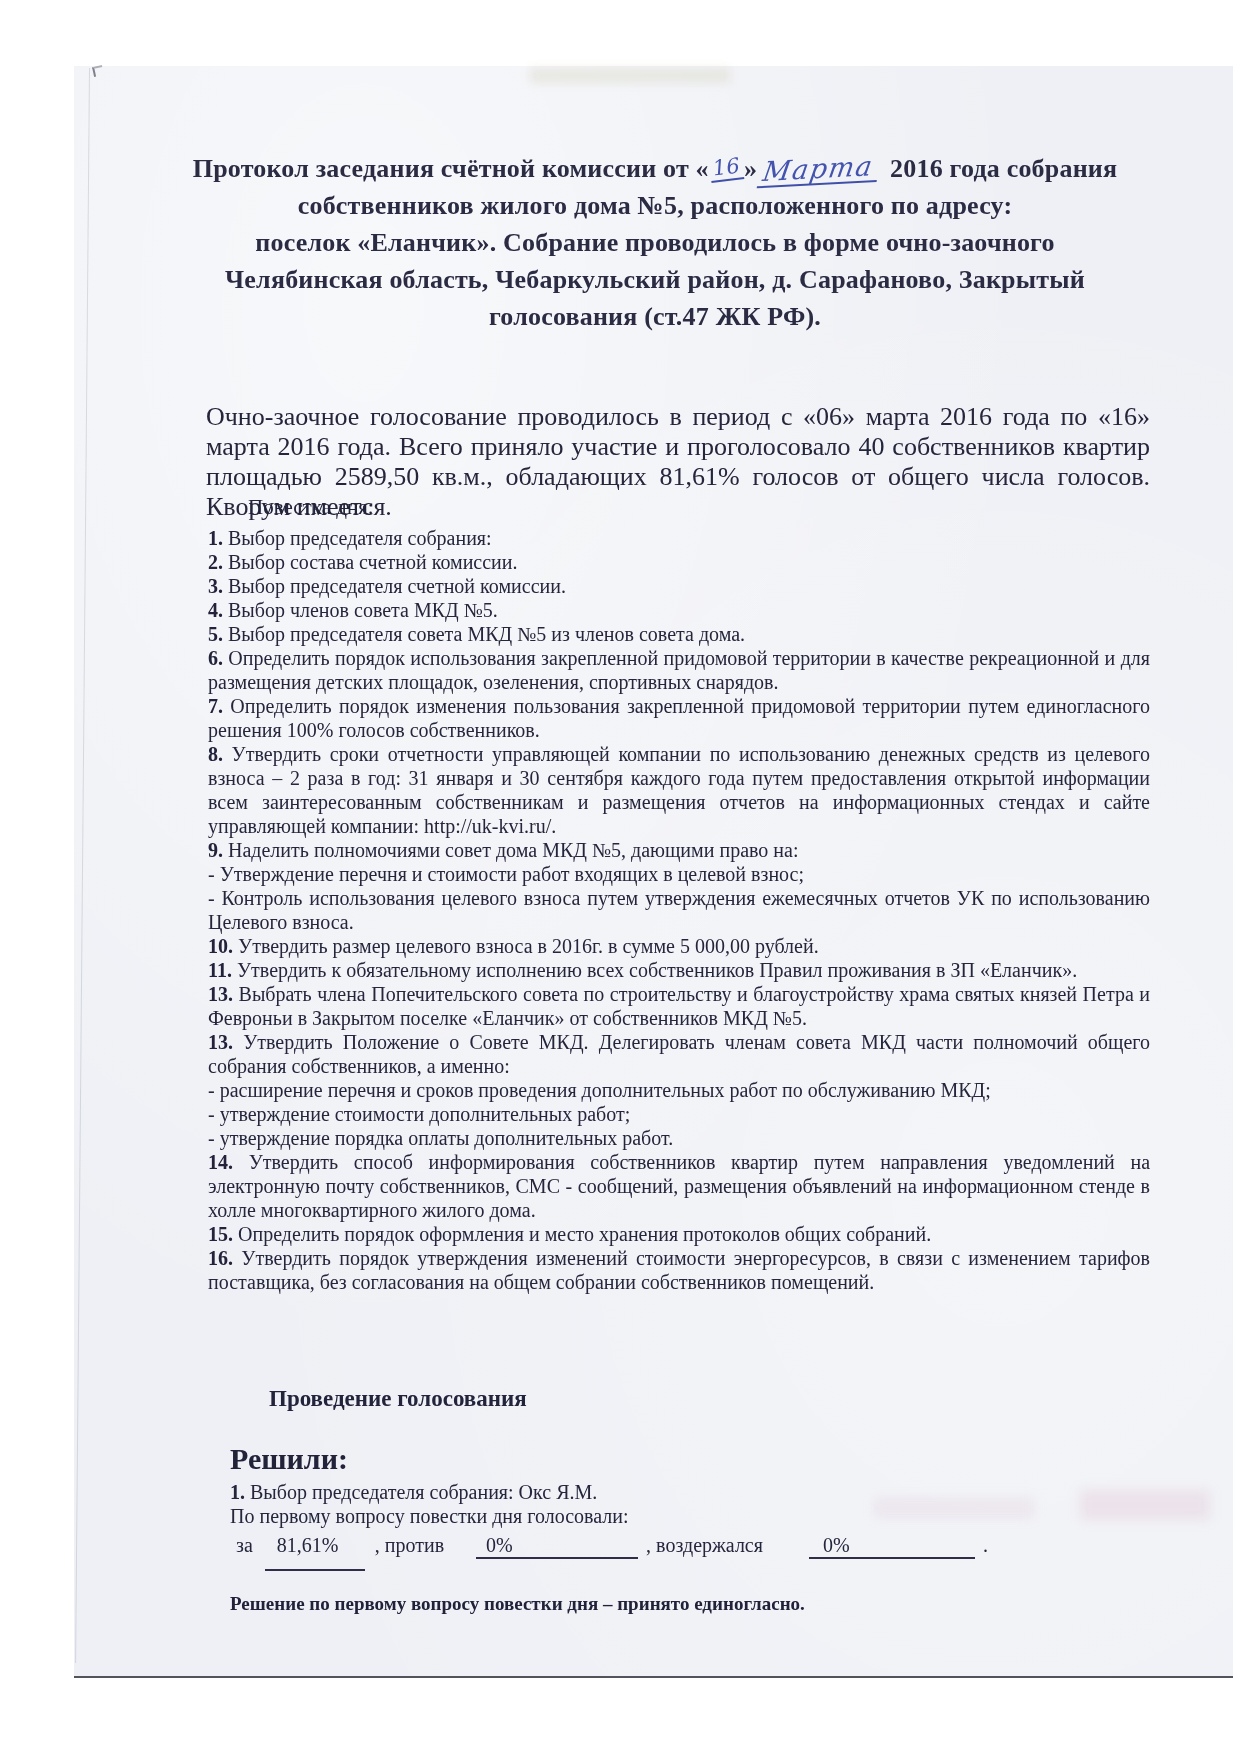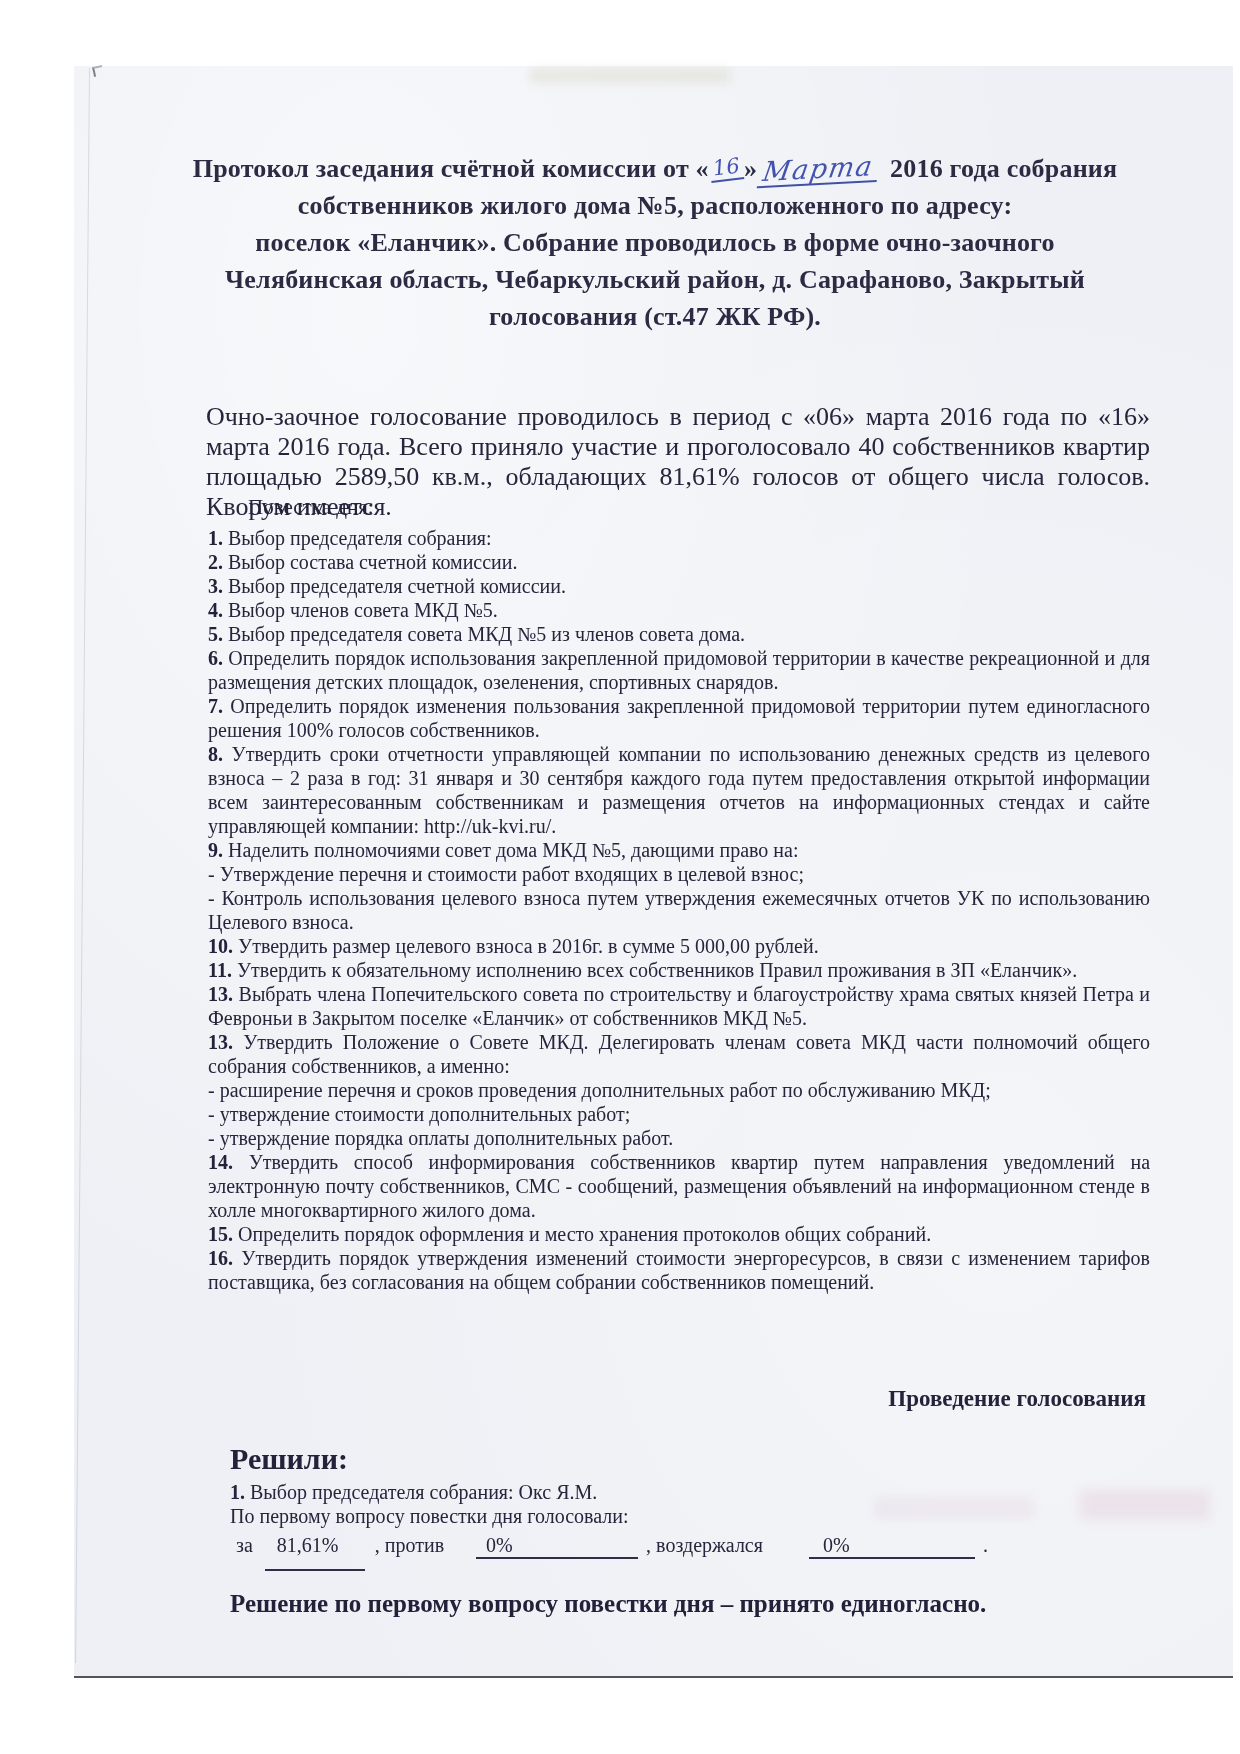--- a/index.html
+++ b/index.html
@@ -94,22 +94,22 @@
     line-height: 26px;
     margin-bottom: 6px;
     color: #22223a;
     margin-left: 40px;
   }
   .agenda-item { text-align: justify; }
   .agenda-item b { font-weight: bold; color: #22223a; }
 
   .vote-heading {
     position: absolute;
-    left: 128px; top: 1320px; width: 944px;
-    text-align: right;
+    left: 140px; top: 1320px; width: 944px;
+    text-align: left;
     text-indent: 55px;
     font-weight: bold;
     font-size: 23px;
     color: #23233b;
   }
   .resolved {
     position: absolute;
     left: 156px; top: 1380px; width: 920px;
     font-size: 20px; line-height: 24px;
     color: #25253c;
@@ -128,21 +128,21 @@
     border-bottom: 2px solid #2e2e48;
     line-height: 24px;
     text-align: left;
   }
   .blank-za     { min-width: 78px;  padding: 0 10px 12px 12px; margin: 0 10px 17px 12px; }
   .blank-protiv { min-width: 100px; padding: 0 52px 0 10px; margin: 0 8px 0 32px; }
   .blank-vozd   { min-width: 96px;  padding: 0 56px 0 14px; margin: 0 8px 0 46px; }
   .decision {
     font-weight: bold;
     margin-top: 4px;
-    font-size: 25px;
+    font-size: 19px;
     color: #21213a;
   }
 </style>
 </head>
 <body>
 
 <div class="paper">
   <div class="corner-tick"></div>
   <div class="edge-left"></div>
   <div class="smudge smudge-top"></div>

